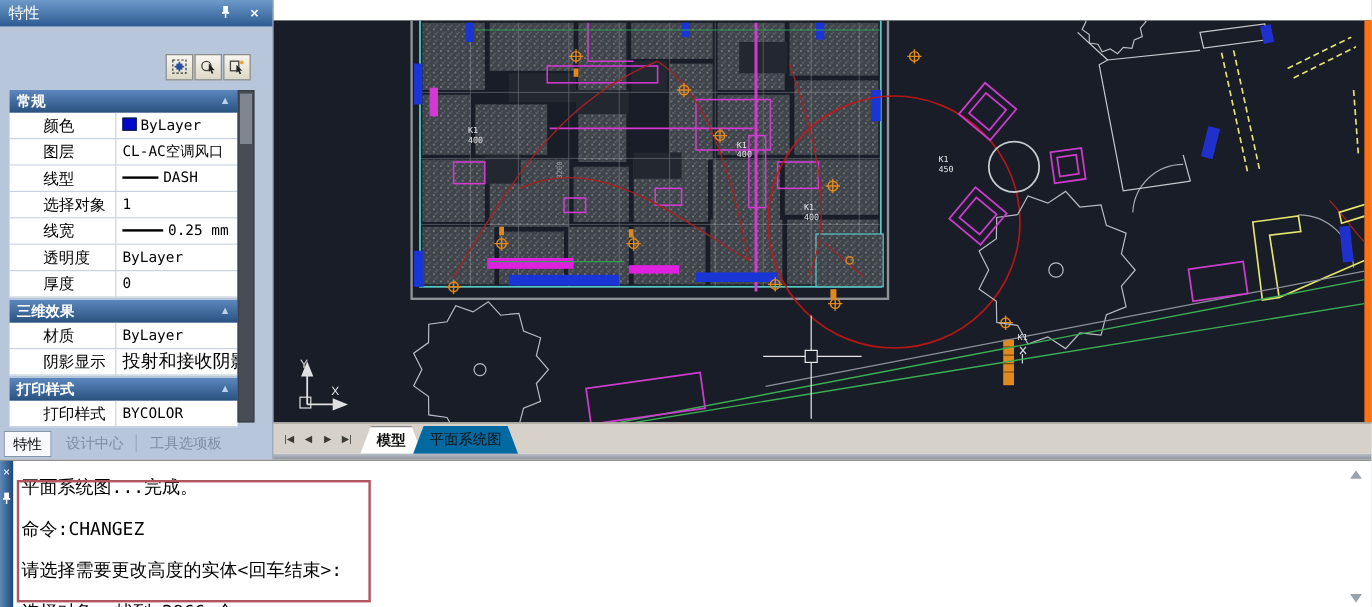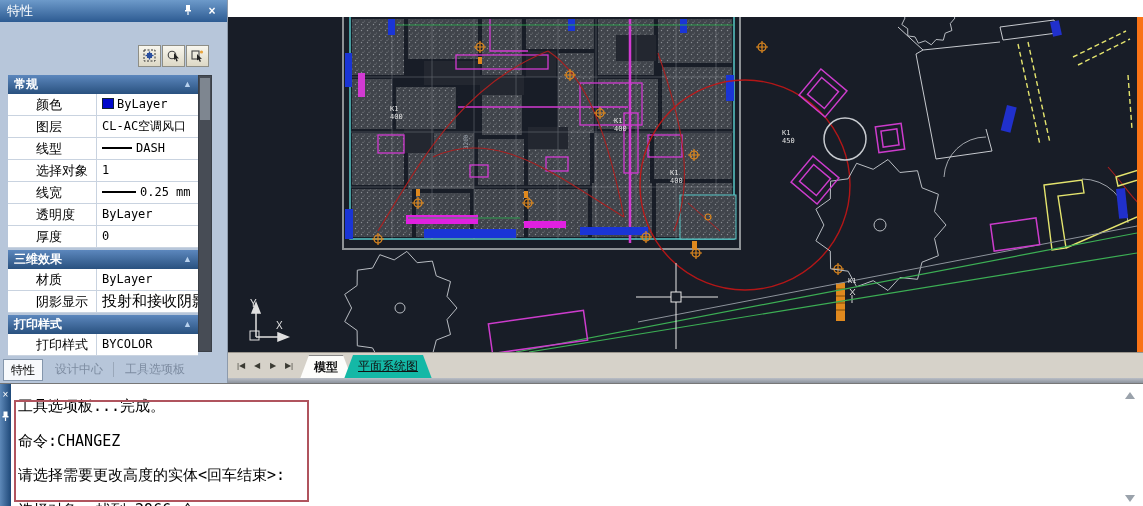--- a/index.html
+++ b/index.html
@@ -75,21 +75,21 @@
 
   
   .layout-bar { position:absolute; left:228px; top:352px; width:915px; height:26px;
     background:#d6d2c9; border-top:1px solid #9a968e; }
   .nav-btn { position:absolute; top:5px; width:14px; height:15px; color:#3b3b33;
     font-size:8px; line-height:15px; text-align:center; }
   .lay-tab { position:absolute; top:2px; height:24px; font-size:12px;
     line-height:23px; padding:0 14px; color:#111;
     clip-path:polygon(0 100%, 9px 0, calc(100% - 9px) 0, 100% 100%); }
   .lay-tab.active { background:#fdfdfb; font-weight:bold; border-top:1px solid #888; }
-  .lay-tab.idle { background:#14b8a6;text-decoration:underline; }
+  .lay-tab.idle { background:#0369a1; }
   .layout-splitter { position:absolute; left:228px; top:378px; width:915px; height:5px;
     background:linear-gradient(#b9bec6,#8d939d); }
 
   
   .cmd-area { position:absolute; left:0; top:383px; width:1143px; height:123px;
     background:#fff; border-top:1px solid #777; }
   .cmd-strip { position:absolute; left:0; top:0; width:11px; height:123px;
     background:linear-gradient(90deg,#5d88b8,#1e4878); }
   .cmd-strip .s-x { position:absolute; top:5px; left:1px; width:9px; color:#fff;
     font-size:10px; text-align:center; cursor:pointer; }
@@ -480,21 +480,21 @@
       <span class="s-x">×</span>
       <span class="s-pin">
         <svg width="9" height="11" viewBox="0 0 9 11">
             <rect x="2.5" y="0.5" width="4" height="4.5" fill="#fff"></rect>
             <rect x="1.5" y="5" width="6" height="1.5" fill="#fff"></rect>
             <line x1="4.5" y1="6.5" x2="4.5" y2="10" stroke="#fff" stroke-width="1.2"></line>
           </svg>
       </span>
     </div>
     <div class="cmd-log">
-<span>工具选项板...完成。</span>
+<span>平面系统图...完成。</span>
 
 <span>命令:CHANGEZ</span>
 
 <span>请选择需要更改高度的实体&lt;回车结束&gt;:</span>
 
 <span>选择对象: 找到 2966 个</span>
 
 
 
 

